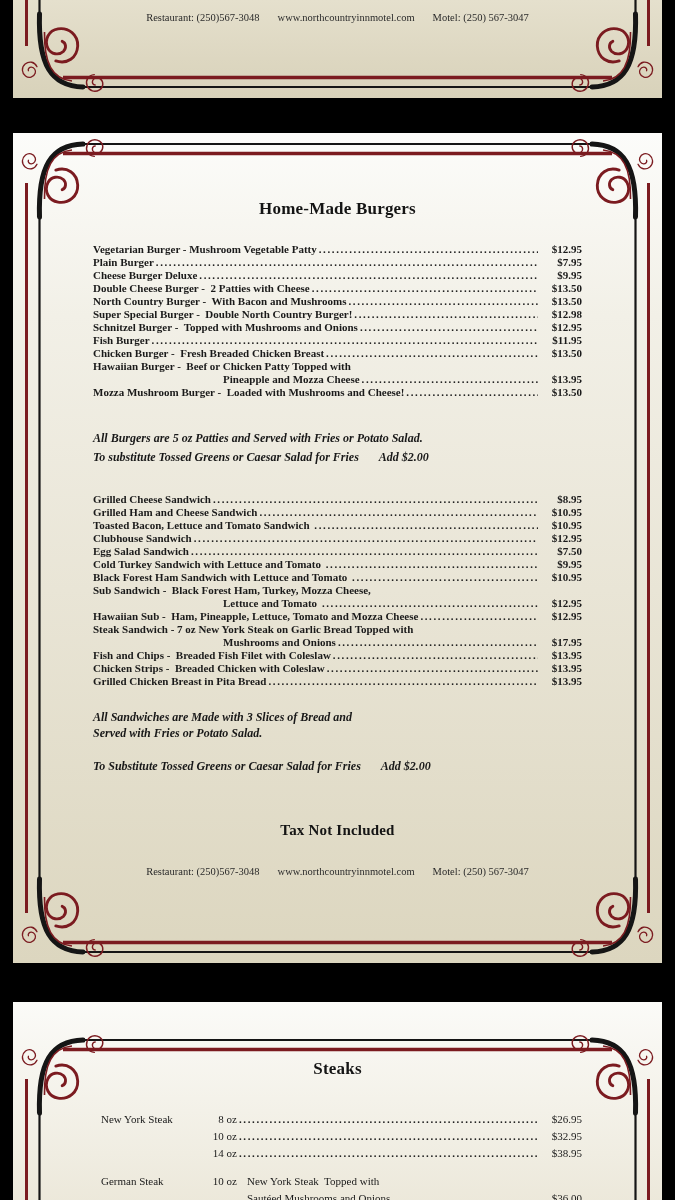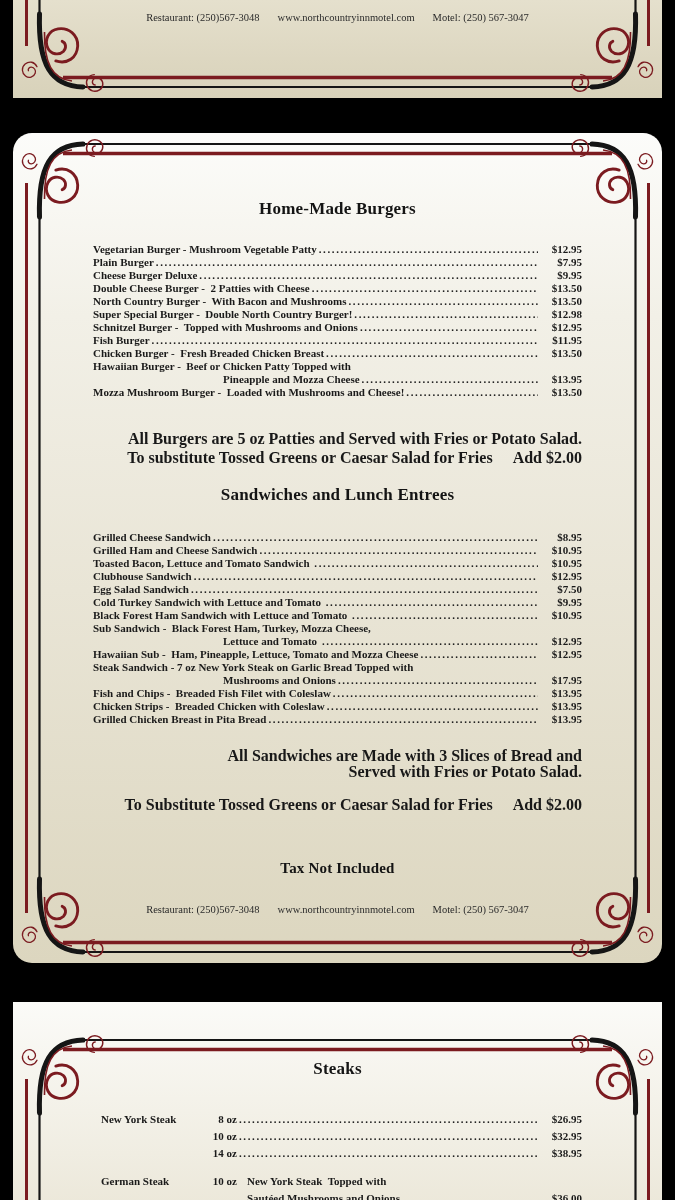--- a/index.html
+++ b/index.html
@@ -9,21 +9,21 @@
     position:relative;
     overflow:hidden;
     font-family:"Liberation Serif", serif;
     color:#1a1a1a;
   }
   .page{
     position:absolute;left:13px;width:649px;
     box-sizing:border-box;
   }
   #page-top{top:0;height:98px;background:linear-gradient(180deg,#e5e0cd 0%,#ddd7c1 60%,#d8d2ba 100%);}
-  #page-main{top:133px;height:830px;background:linear-gradient(180deg,#fcfcfa 0%,#f2f0e7 22%,#e9e5d6 55%,#dcd6bf 100%);border-radius:19px;}
+  #page-main{top:133px;height:830px;background:linear-gradient(180deg,#fcfcfa 0%,#f2f0e7 22%,#e9e5d6 55%,#dcd6bf 100%);}
   #page-steaks{top:1002px;height:252px;background:linear-gradient(180deg,#fbfbf8 0%,#f0ede2 60%,#e8e3d2 100%);}
   .frame{position:absolute;left:0;top:0;width:100%;height:100%;pointer-events:none;}
   .content{position:relative;margin:0 80px;}
   .footer-line{
     display:flex;justify-content:center;gap:18px;
     font-size:10.5px;font-weight:400;color:#2a2a2a;white-space:nowrap;
   }
   .pt-footer{padding-top:12px;}
   .sec-title{
     text-align:center;font-weight:700;font-size:17px;letter-spacing:0.2px;
@@ -37,35 +37,35 @@
   }
   .iname{white-space:pre;}
   .indent{padding-left:130px;}
   .dots{flex:1;overflow:hidden;white-space:nowrap;margin:0 2px;}
   .dots::after{
     content:"......................................................................................................................................................................................";
     letter-spacing:1.6px;font-weight:700;font-size:11px;
   }
   .price{min-width:42px;text-align:right;white-space:nowrap;}
   .note{
-    text-align:right;font-weight:700;font-size:16px;line-height:19px;color:#181818;
+    text-align:left;font-weight:700;font-size:12px;line-height:19px;color:#181818;font-style:italic;
   }
   .note-burgers{margin-top:30px;}
   .add-gap{display:inline-block;margin-left:20px;}
   .title-sandwiches{margin-top:18px;}
   .list-sandwiches{margin-top:26px;}
   .note-sandwiches{margin-top:22px;line-height:15.5px;}
   .note-sub2{margin-top:16px;}
   .tax-title{margin-top:46px;font-size:15px;}
   .footer-main{margin-top:27px;}
   .title-steaks{padding-top:57px;}
   .list-steaks{margin-top:32px;padding-left:8px;}
   .srow{
     display:flex;align-items:flex-start;
-    font-size:11px;font-weight:700;line-height:17px;white-space:nowrap;
+    font-size:11px;font-weight:400;line-height:17px;white-space:nowrap;
   }
   .srow-gap{margin-top:11px;}
   .sname{width:96px;white-space:pre;}
   .ssize{width:40px;text-align:right;white-space:pre;}
   .sdesc{margin-left:10px;white-space:pre;}
   .hidden-defs{position:absolute;width:0;height:0;}
 </style>
 </head>
 <body>
 
@@ -178,21 +178,20 @@
           <span class="dots"></span>
           <span class="price">$13.50</span>
         </div>
     </div>
 
     <div class="note note-burgers">
       <div>All Burgers are 5 oz Patties and Served with Fries or Potato Salad.</div>
       <div><span>To substitute Tossed Greens or Caesar Salad for Fries</span><span class="add-gap">Add $2.00</span></div>
     </div>
 
-    <div class="sec-title title-sandwiches">Sandwiches and Lunch Entrees</div>
 
     <div class="list list-sandwiches">
       <div class="mrow">
           <span class="iname">Grilled Cheese Sandwich</span>
           <span class="dots"></span>
           <span class="price">$8.95</span>
         </div>
       <div class="mrow">
           <span class="iname">Grilled Ham and Cheese Sandwich</span>
           <span class="dots"></span>

